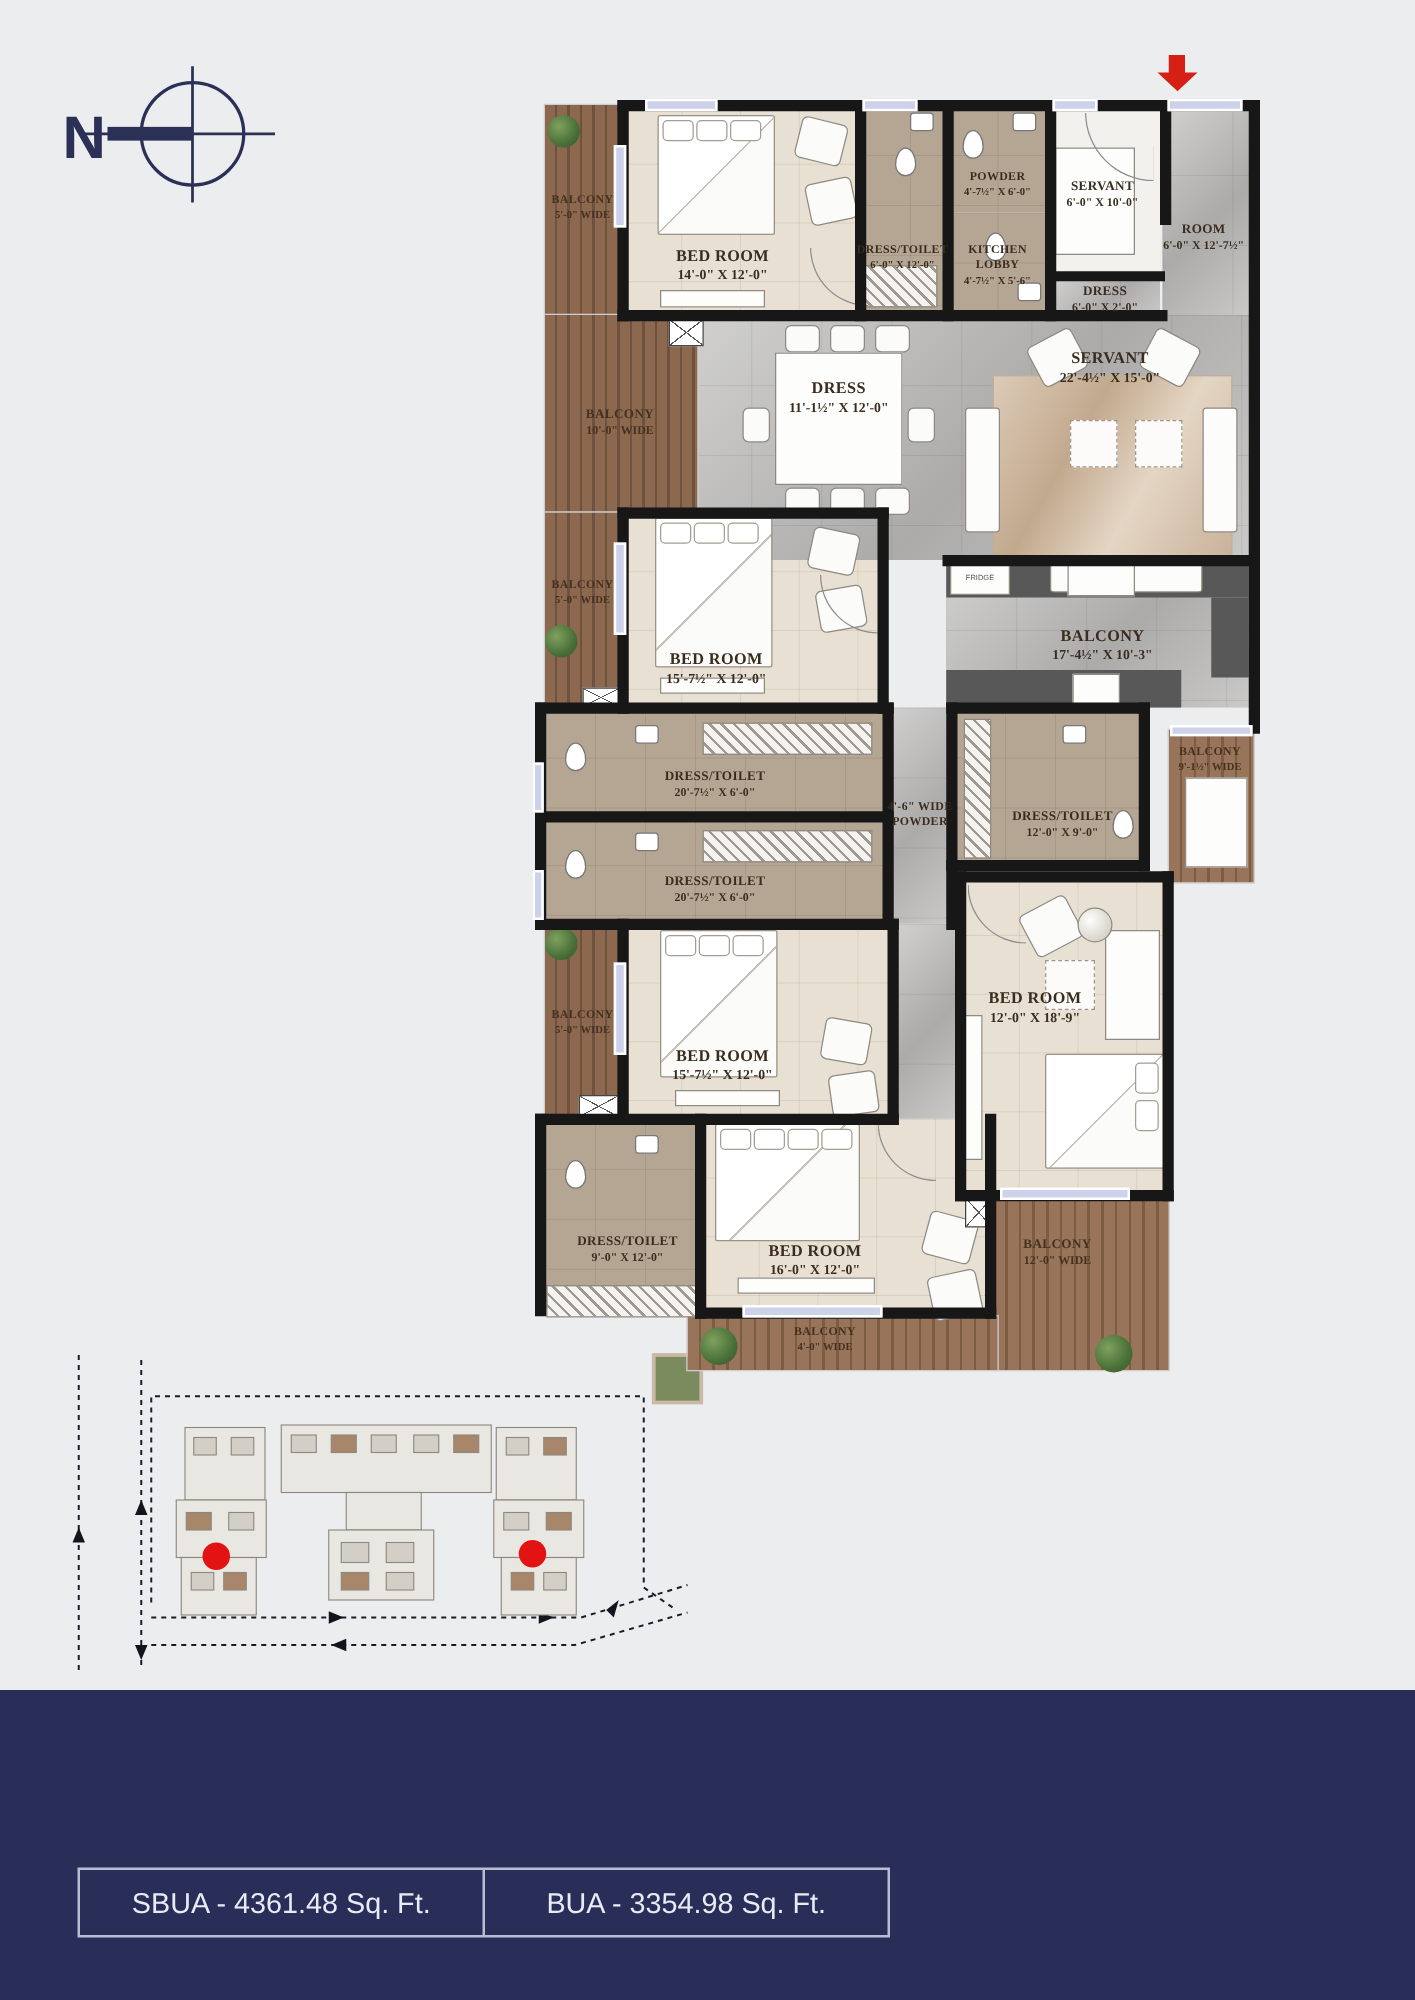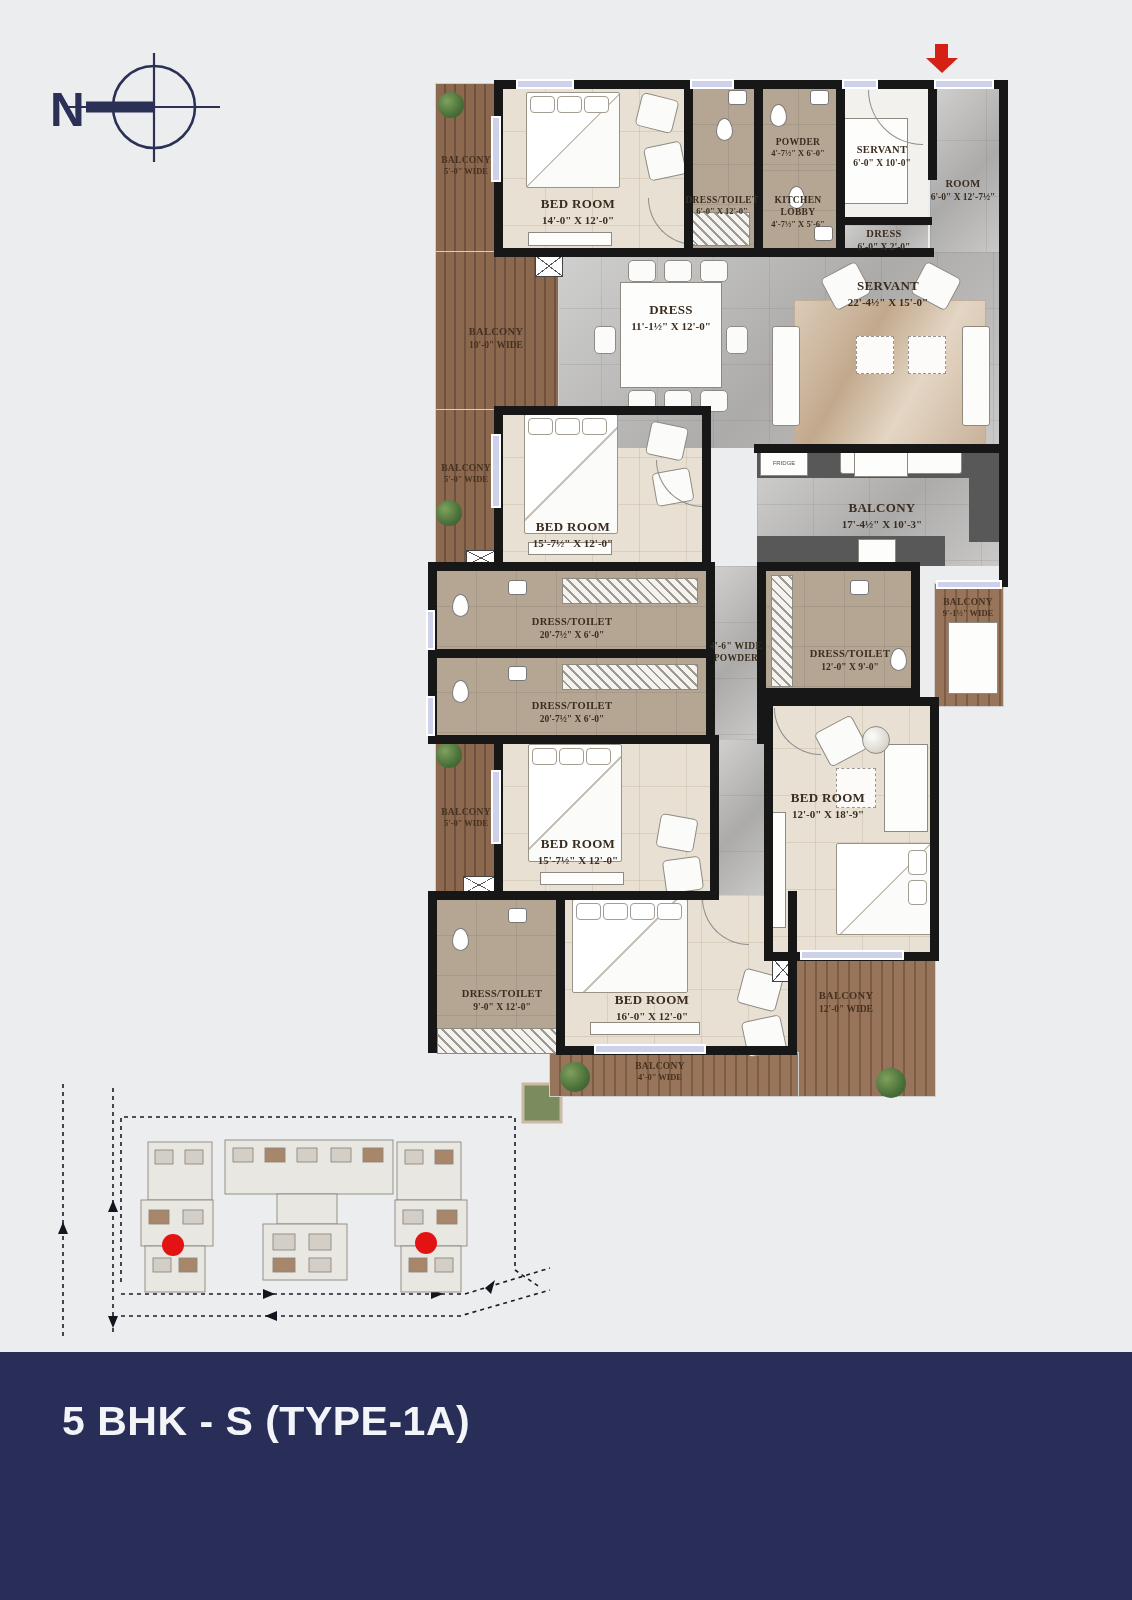--- a/index.html
+++ b/index.html
@@ -446,16 +446,19 @@
         <rect x="410" y="176" width="18" height="14" fill="#d4cfc6"></rect>
     </g>
 
     <circle cx="148" cy="163" r="11" fill="#e41313"></circle>
     <circle cx="401" cy="161" r="11" fill="#e41313"></circle>
 
     <rect x="498" y="2" width="38" height="38" fill="#7b8b5e" stroke="#c9b9a5" stroke-width="3"></rect>
   </svg>
 
   <div class="footer">
-    <div class="footer-title">5 BHK - S (TYPE-1A)</div>
+    <div class="area-table">
+      <div class="area-cell first">SBUA - 4361.48 Sq. Ft.</div>
+      <div class="area-cell">BUA - 3354.98 Sq. Ft.</div>
+    </div>
   </div>
 
 </div>
 
 </body></html>

